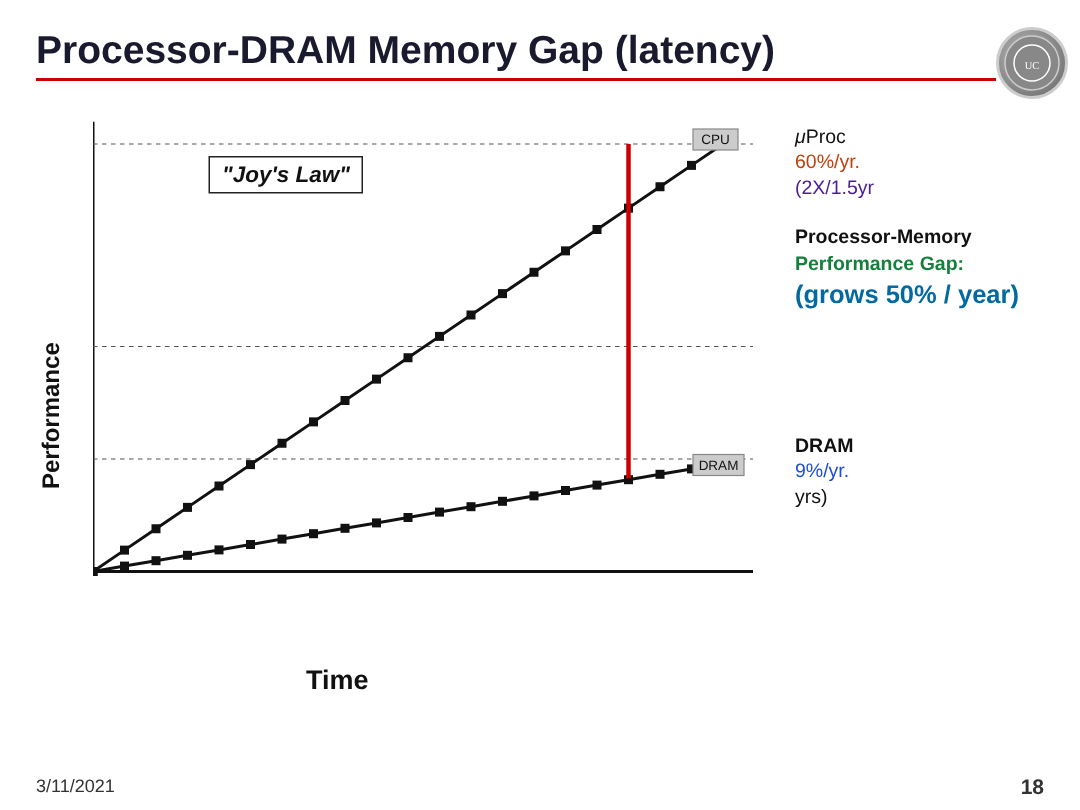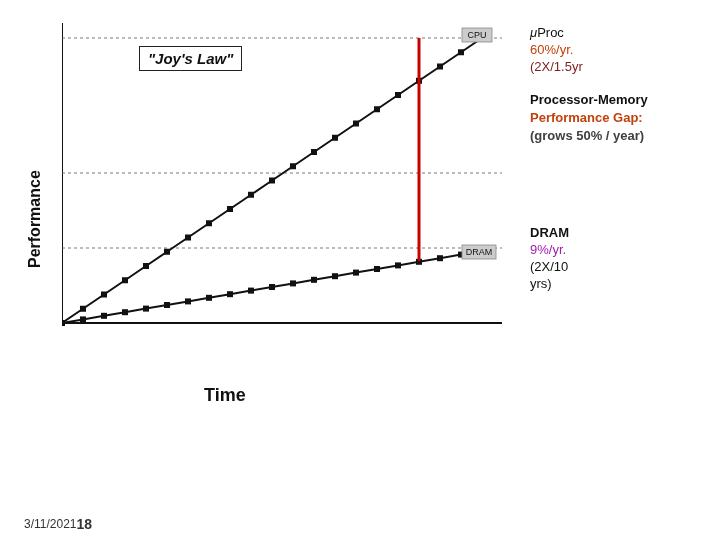--- a/index.html
+++ b/index.html
@@ -95,20 +95,21 @@
       padding-left: 16px;
       padding-top: 5px;
     }
 
     .footer {
       position: absolute;
       bottom: 8px;
       left: 24px;
       right: 24px;
       display: flex;
+      justify-content: space-between;
       align-items: center;
     }
 
     .footer-date {
       font-size: 12px;
       color: #333;
     }
 
     .footer-course {
       font-size: 12px;
@@ -120,20 +121,33 @@
       font-size: 14px;
       color: #333;
       font-weight: bold;
     }
   </style>
 </head>
 <body>
 
 <div class="slide">
 
+  <div class="header">
+    <div>
+      <div class="title">Processor-DRAM Memory Gap (latency)</div>
+      <div class="title-underline"></div>
+    </div>
+    <div class="logo">
+      <svg width="38" height="38" viewBox="0 0 38 38">
+        <circle cx="19" cy="19" r="18" fill="#888" stroke="#ccc" stroke-width="1"></circle>
+        <circle cx="19" cy="19" r="12" fill="none" stroke="#fff" stroke-width="1"></circle>
+        <text x="19" y="23" text-anchor="middle" fill="#fff" font-size="7" font-family="serif">UC</text>
+      </svg>
+    </div>
+  </div>
 
   <div class="content">
 
     <div class="chart-area">
 
       <div style="position:absolute;left:2px;top:130px;font-size:16px;font-weight:bold;color:#111;writing-mode:vertical-rl;text-orientation:mixed;transform:rotate(180deg);height:120px;display:flex;align-items:center;">Performance</div>
 
       <svg class="chart-svg" viewBox="0 0 440 305" xmlns="http://www.w3.org/2000/svg">
 
         <line x1="0" y1="0" x2="0" y2="300" stroke="#111" stroke-width="2"></line>
@@ -237,33 +251,32 @@
 
     </div>
 
     <div class="right-text">
 
       <div style="margin-top:2px;margin-bottom:6px;">
         <div style="font-size:13px;font-weight:normal;color:#111;line-height:1.3;">
           <span style="font-style:italic;">μ</span><span>Proc</span>
         </div>
         <div style="font-size:13px;color:#c2410c;line-height:1.3;">60%/yr.</div>
-        <div style="font-size:13px;color:#7f1d1d;line-height:1.3;">(2X/1.5yr</div>
+        <div style="font-size:13px;color:#4c1d95;line-height:1.3;">(2X/1.5yr</div>
       </div>
 
       <div style="margin-top:4px;margin-bottom:8px;">
         <div style="font-size:13px;font-weight:bold;color:#111;line-height:1.4;margin-top:15px;">Processor-Memory</div>
-        <div style="font-size:13px;font-weight:bold;color:#c2410c;line-height:1.4;">Performance Gap:</div>
-        <div style="font-size:13px;font-weight:bold;color:#404040;line-height:1.4;">(grows 50% / year)</div>
+        <div style="font-size:13px;font-weight:bold;color:#15803d;line-height:1.4;">Performance Gap:</div>
+        <div style="font-size:17px;font-weight:bold;color:#0369a1;line-height:1.4;">(grows 50% / year)</div>
       </div>
 
       <div style="margin-top:80px;">
         <div style="font-size:13px;font-weight:bold;color:#111;line-height:1.3;">DRAM</div>
-        <div style="font-size:13px;color:#a21caf;line-height:1.3;">9%/yr.</div>
-        <div style="font-size:13px;color:#111;line-height:1.3;">(2X/10</div>
+        <div style="font-size:13px;color:#1d4ed8;line-height:1.3;">9%/yr.</div>
         <div style="font-size:13px;color:#111;line-height:1.3;">yrs)</div>
       </div>
 
     </div>
 
   </div>
 
   <div class="footer">
     <span class="footer-date">3/11/2021</span>
     <span class="footer-page">18</span>

